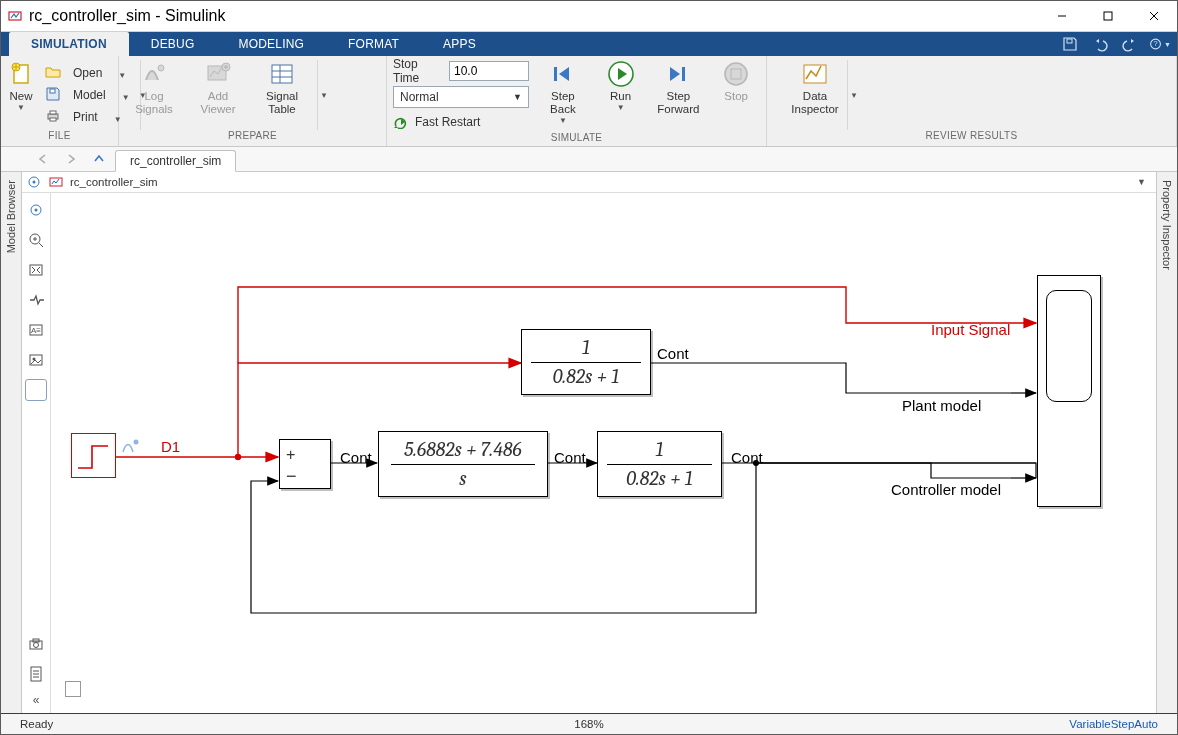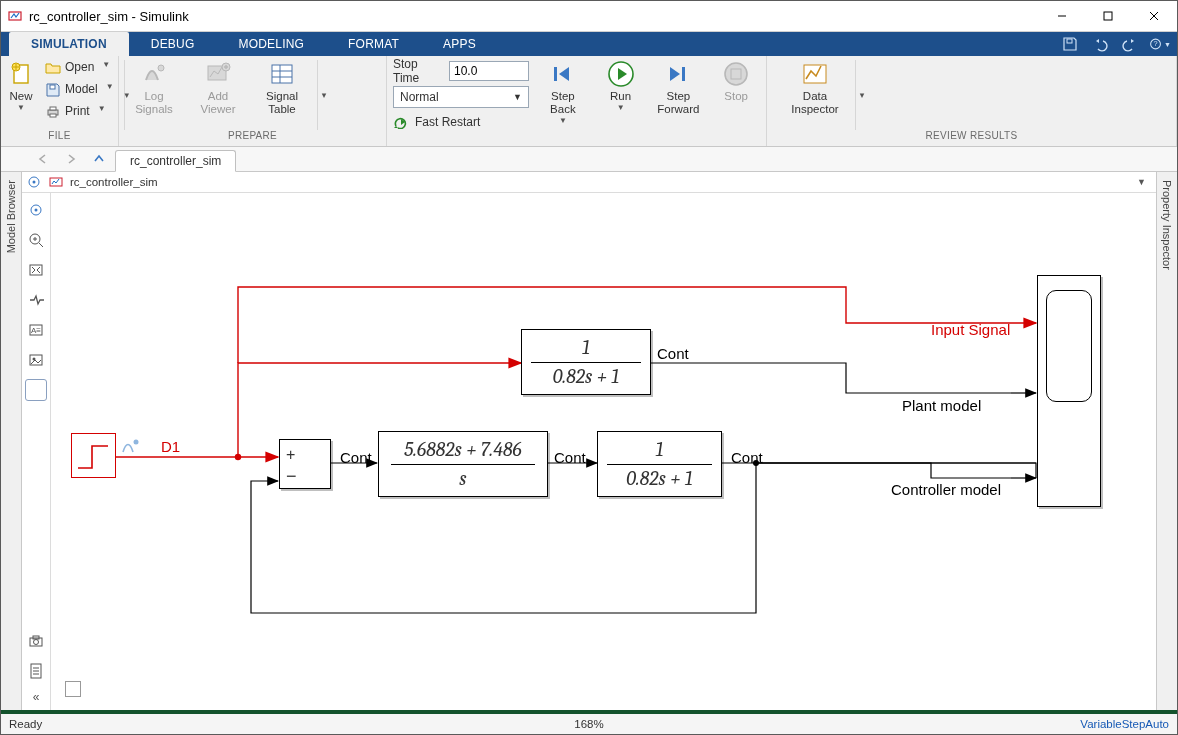--- a/index.html
+++ b/index.html
@@ -1,21 +1,21 @@
 <!DOCTYPE html>
 <html><head>
 <meta charset="utf-8">
 <style>
 html,body{margin:0;padding:0;font-family:"Segoe UI",Arial,sans-serif;font-size:12px;color:#333;background:#fff;user-select:none;-webkit-font-smoothing:antialiased}
 .window{width:1178px;height:735px;border:1px solid #5a5a5a;box-sizing:border-box;display:flex;flex-direction:column;position:relative;background:#fff}
 
 
 .titlebar{height:30px;background:#fff;display:flex;align-items:center;padding-left:6px;border-bottom:1px solid #d0d0d0}
 .titlebar .app-icon{width:16px;height:16px;margin-right:6px;display:flex;align-items:center;justify-content:center}
-.titlebar .title{font-size:13px;color:#000}
+.titlebar .title{font-size:16px;color:#000}
 .titlebar .spacer{flex:1}
 .titlebar .win-btn{width:46px;height:30px;display:flex;align-items:center;justify-content:center;font-family:"Segoe MDL2 Assets",Arial;font-size:10px;color:#000}
 
 
 .toolstrip-tabs{height:24px;background:#1d4f8b;display:flex;align-items:flex-end;padding-left:8px;position:relative}
 .toolstrip-tabs .tab{padding:5px 22px 5px 22px;font-size:12px;color:#fff;font-weight:400;letter-spacing:.2px;cursor:pointer}
 .toolstrip-tabs .tab.active{background:#f0f0f0;color:#1d4f8b;font-weight:600;border-radius:2px 2px 0 0}
 .toolstrip-tabs .right{position:absolute;right:6px;top:0;height:24px;display:flex;align-items:center;gap:8px}
 .toolstrip-tabs .right .qat{width:22px;height:20px;display:flex;align-items:center;justify-content:center;color:#cfe2f7;font-size:14px}
 .toolstrip-tabs .right .qat svg{display:block}
@@ -27,21 +27,21 @@
 .section .label{height:16px;text-align:center;font-size:10px;color:#6b6b6b;letter-spacing:.3px}
 
 .bigbtn{width:58px;display:flex;flex-direction:column;align-items:center;justify-content:flex-end;gap:2px;padding-top:2px;cursor:pointer}
 .bigbtn .ic{width:28px;height:28px;display:flex;align-items:center;justify-content:center}
 .bigbtn .txt{font-size:11.5px;line-height:13px;text-align:center;color:#333}
 .bigbtn.disabled .txt{color:#9a9a9a}
 .bigbtn.disabled svg *{stroke:#b8b8b8!important;fill:#d8d8d8!important}
 .bigbtn .caret{font-size:8px;color:#555;line-height:6px}
 
 .filecol{display:flex;flex-direction:column;gap:2px;padding-top:2px}
-.filecol .row{display:flex;align-items:flex-start;gap:4px;height:20px;padding:0 4px;cursor:pointer}
+.filecol .row{display:flex;align-items:flex-end;gap:12px;height:20px;padding:0 4px;cursor:pointer}
 .filecol .row .ic{width:16px;height:16px;display:flex;align-items:center;justify-content:center}
 .filecol .row .txt{font-size:12px;color:#333}
 .filecol .row .dd{font-size:8px;color:#555;margin-left:4px}
 
 .stoptime-row{display:flex;align-items:center;gap:6px;height:22px}
 .stoptime-row input{width:70px;height:18px;border:1px solid #9aa7b5;font-size:12px;padding:0 4px}
 .mode-select{width:122px;height:20px;border:1px solid #9aa7b5;background:#fff;display:flex;align-items:center;padding:0 6px;font-size:12px;justify-content:space-between;cursor:pointer}
 .fastrestart{display:flex;align-items:center;gap:6px;height:20px;font-size:12px;color:#333;cursor:pointer}
 
 .mini-drop{width:12px;border-left:1px solid #d6d6d6;display:flex;align-items:center;justify-content:center;color:#555;font-size:9px;cursor:pointer;height:70px;align-self:flex-start;margin-top:2px}
@@ -68,21 +68,21 @@
 
 .canvas-and-tools{flex:1;display:flex;min-height:0}
 .palette{width:28px;border-right:1px solid #dcdcdc;background:#fff;display:flex;flex-direction:column;align-items:center;padding-top:6px;gap:8px}
 .palette .pbtn{width:20px;height:20px;display:flex;align-items:center;justify-content:center;cursor:pointer;border:1px solid transparent;border-radius:3px}
 .palette .pbtn.boxed{border:1px solid #8aa0c0}
 .palette .spacer{flex:1}
 .palette .chev{font-size:12px;color:#555;margin-bottom:6px;cursor:pointer}
 
 .canvas{flex:1;position:relative;background:#fff;overflow:hidden}
 
-.statusbar{height:20px;border-top:4px solid #14532d;background:#f5f5f5;display:flex;align-items:center;padding:0 8px;font-size:11.5px;color:#333}
+.statusbar{height:20px;border-top:1px solid #14532d;background:#f5f5f5;display:flex;align-items:center;padding:0 19px;font-size:11.5px;color:#333}
 .statusbar .center{position:absolute;left:50%;transform:translateX(-50%)}
 .statusbar .right{margin-left:auto;color:#1659b5}
 
 
 .blk{position:absolute;background:#fff;border:1px solid #000;box-sizing:border-box}
 .blk.shadow{box-shadow:2px 2px 0 rgba(0,0,0,.25)}
 .tf{display:flex;flex-direction:column;align-items:center;justify-content:center;font-family:"Cambria","Times New Roman",serif;font-size:20px}
 .tf .num,.tf .den{padding:0 10px;line-height:24px;font-style:italic}
 .tf hr{width:86%;border:none;border-top:1.4px solid #000;margin:2px 0}
 .sig-label{position:absolute;font-size:15px;color:#000}
@@ -307,24 +307,25 @@
         <div class="bigbtn disabled">
           <span class="ic">
               <svg width="26" height="26" viewBox="0 0 26 26">
                 <circle cx="13" cy="13" r="11" fill="#fff" stroke="#bbb" stroke-width="1.6"></circle>
                 <rect x="8" y="8" width="10" height="10" fill="#bbb"></rect>
               </svg>
             </span>
           <span class="txt">Stop</span>
         </div>
       </div>
+      <div class="label">SIMULATE</div>
     </div>
 
     <div class="section" style="flex:1">
-      <div class="body" style="gap:8px;padding-left:10px">
+      <div class="body" style="gap:0;padding-left:10px">
         <div class="bigbtn" style="width:64px">
           <span class="ic">
               <svg width="28" height="26" viewBox="0 0 28 26">
                 <rect x="3" y="4" width="22" height="18" fill="#fff" stroke="#c78a1e"></rect>
                 <path d="M5 18l5-8 5 5 5-10" fill="none" stroke="#c78a1e" stroke-width="1.6"></path>
               </svg>
             </span>
           <span class="txt" style="white-space:pre-line">Data
 Inspector</span>
         </div>

